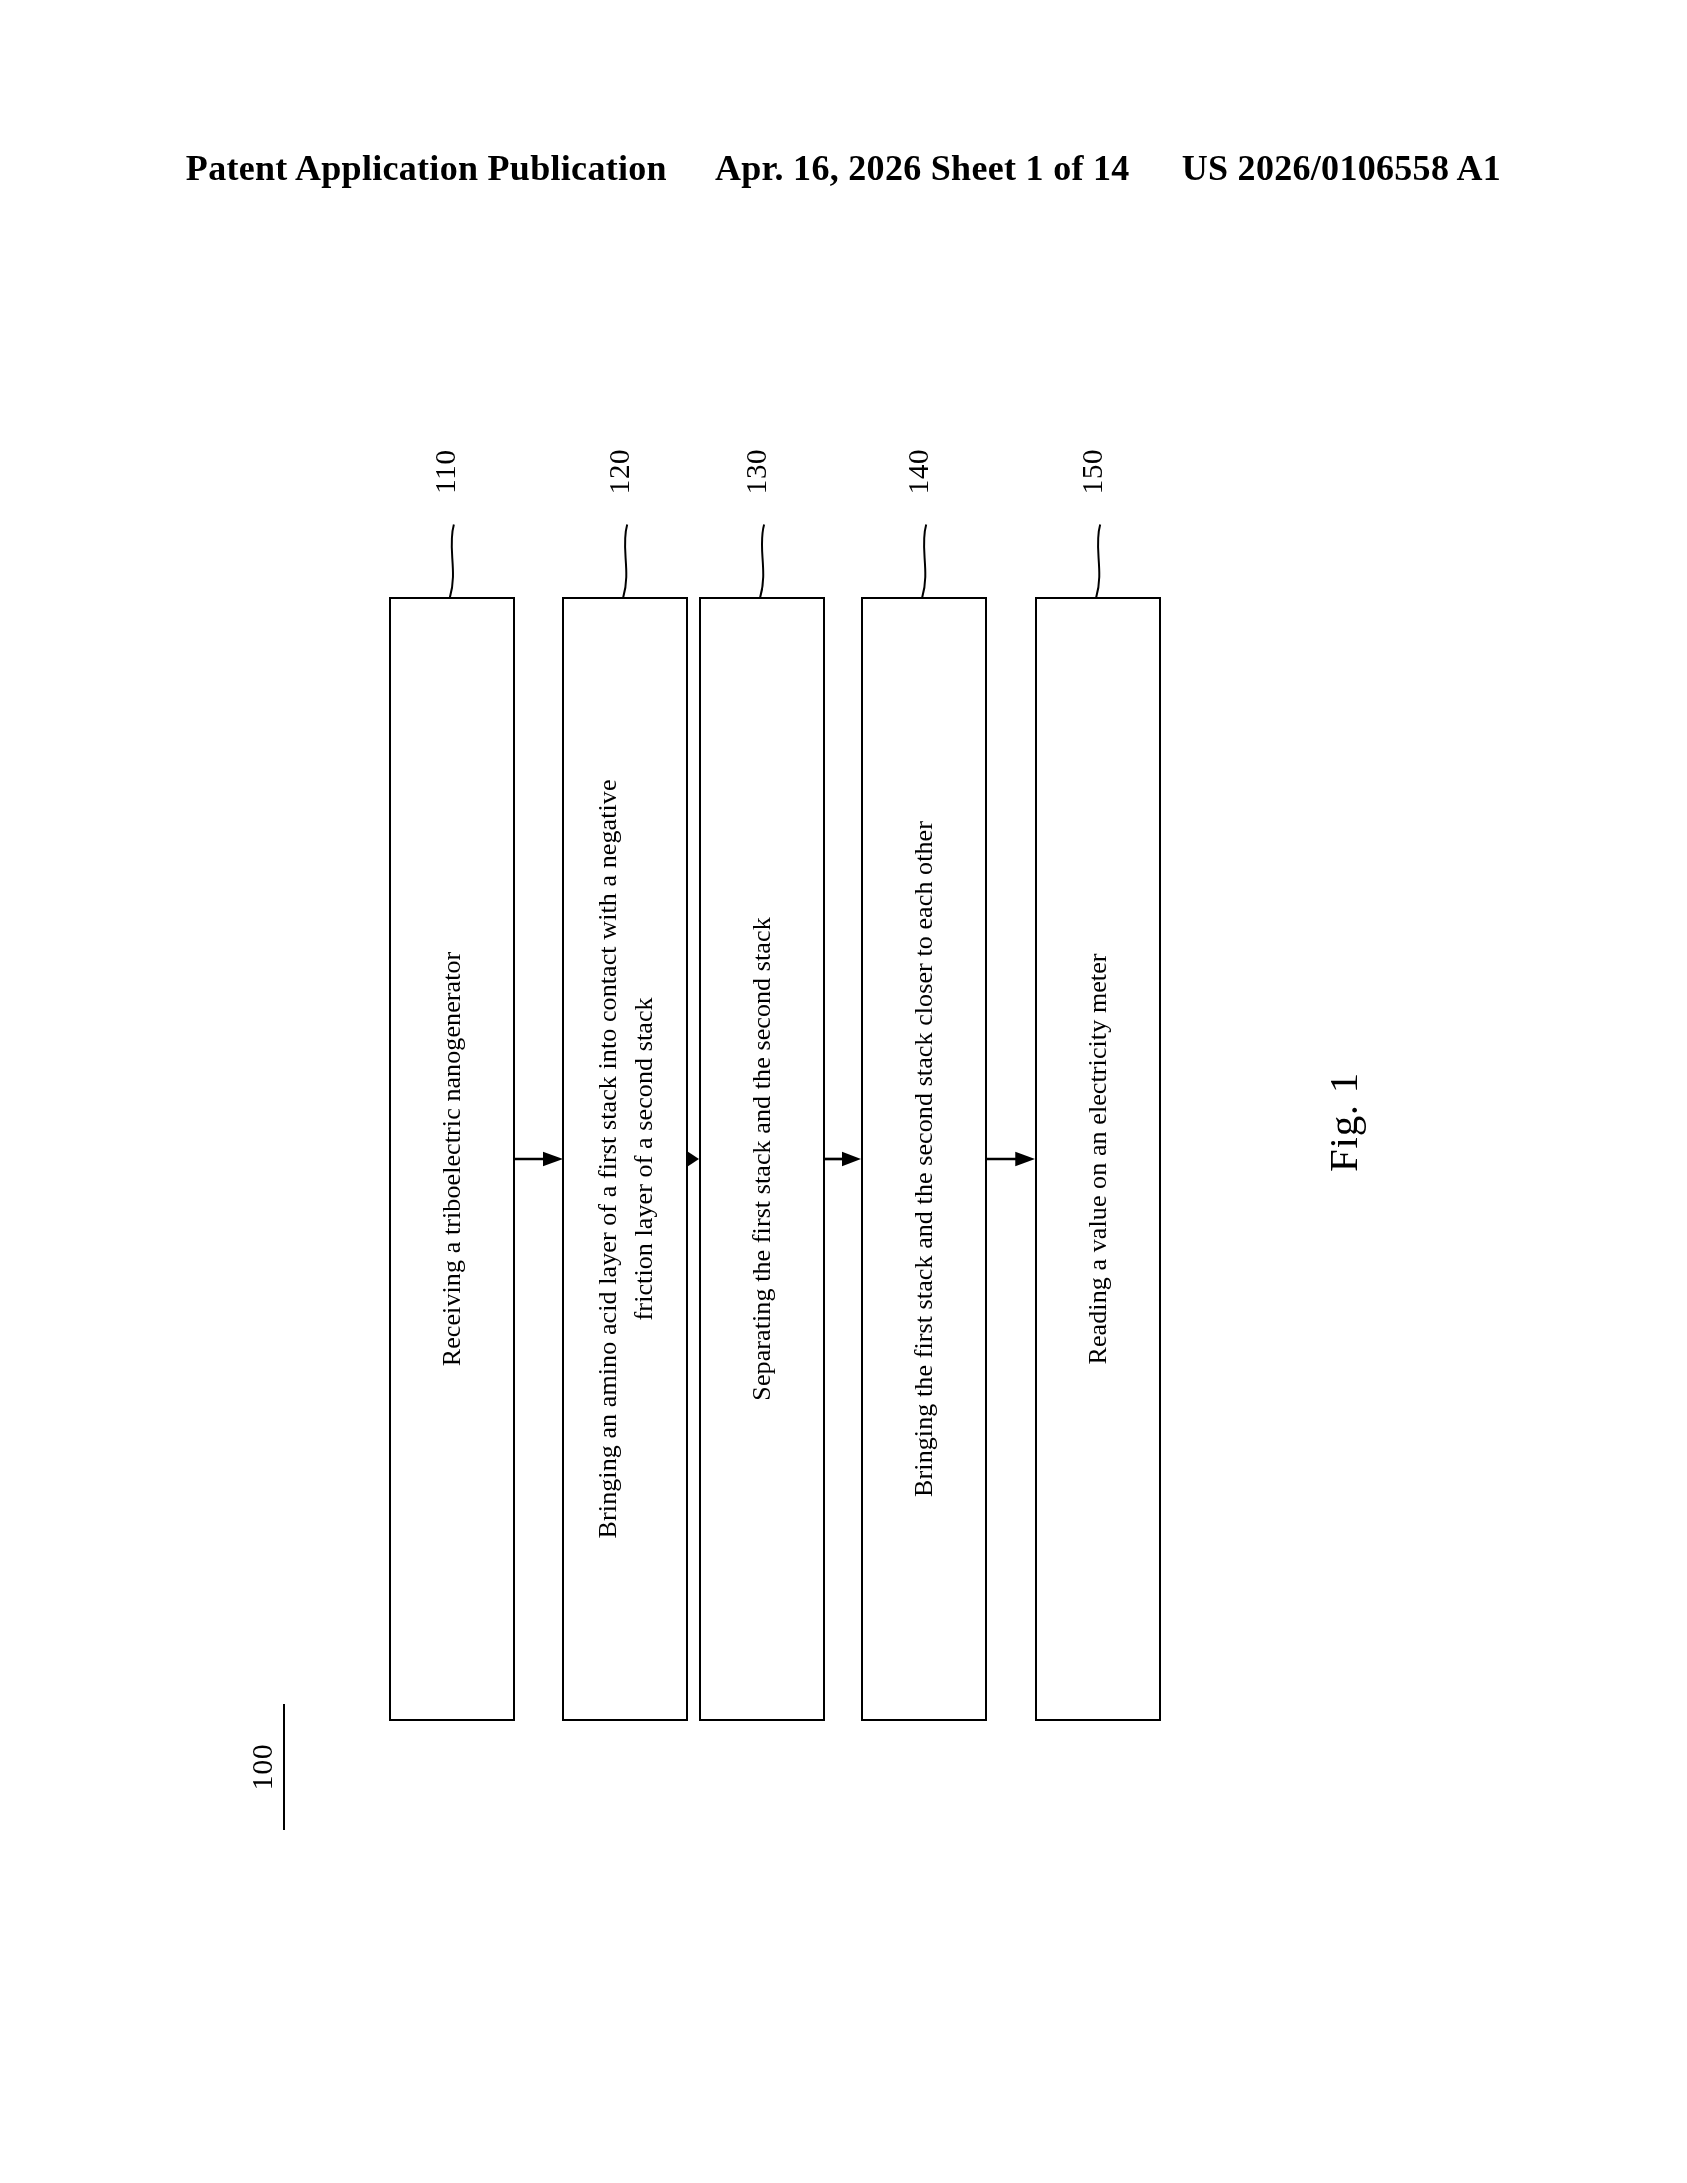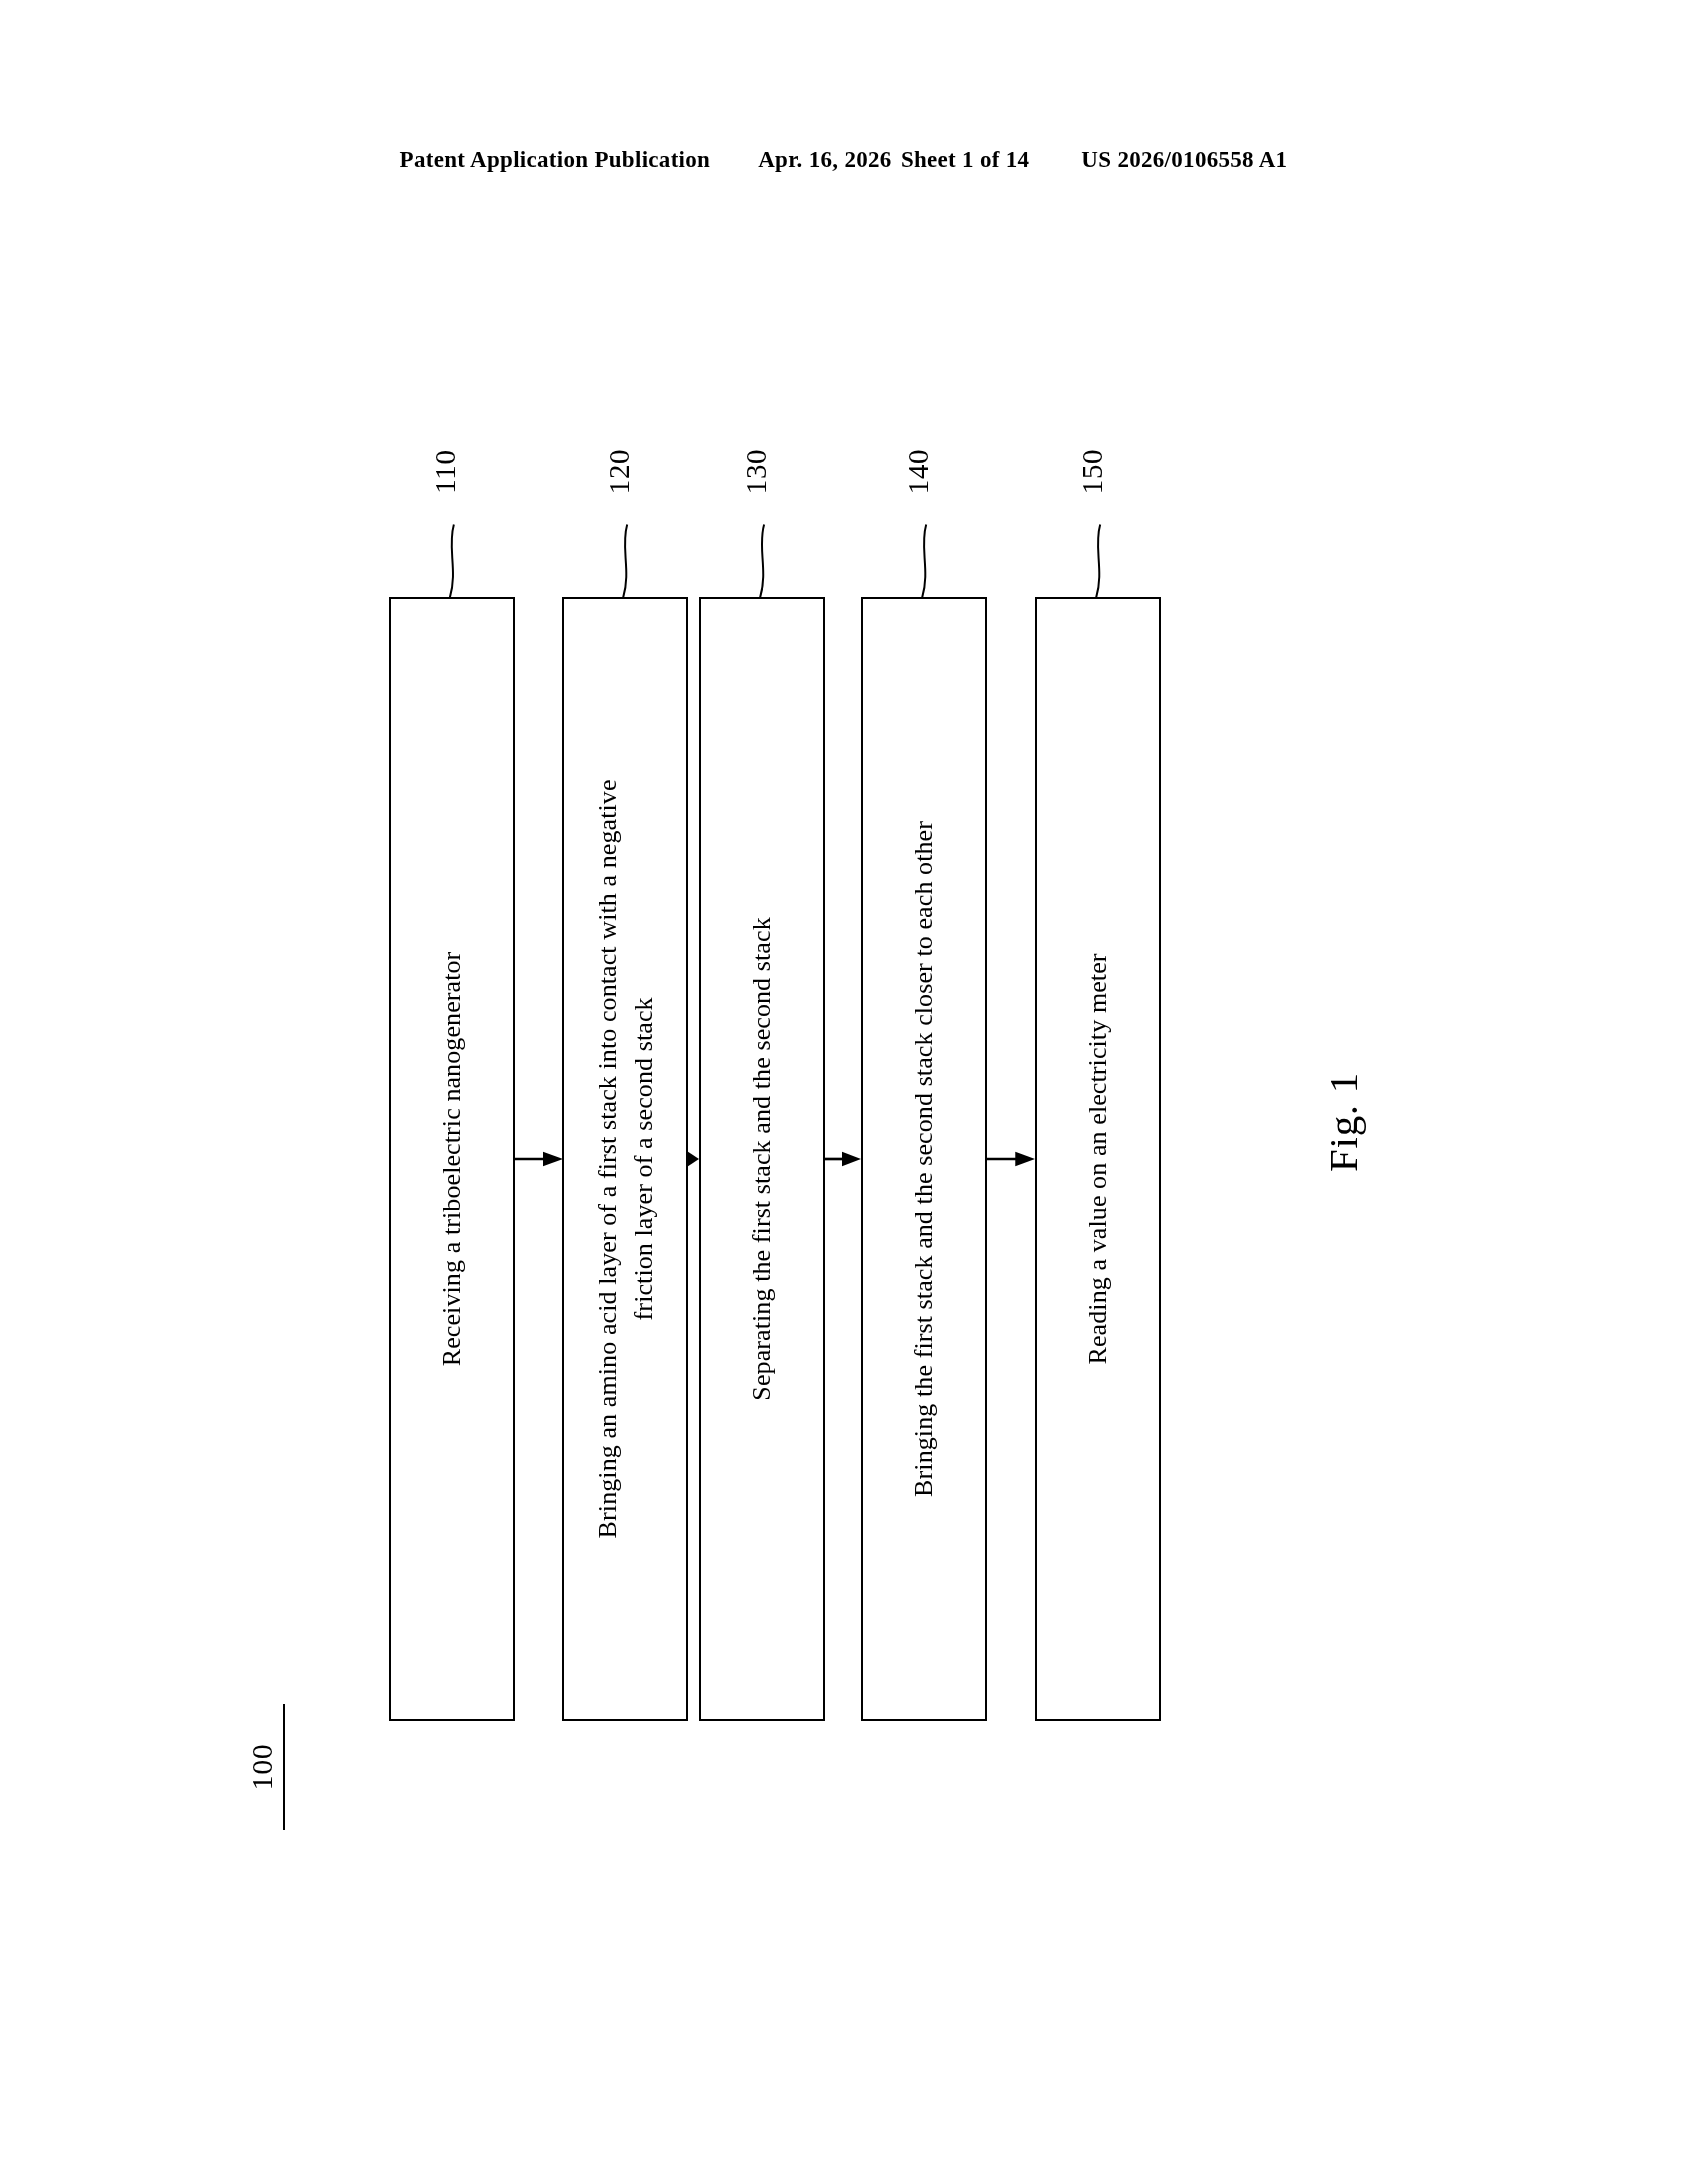--- a/index.html
+++ b/index.html
@@ -18,21 +18,21 @@
 
   
   .page-header {
     position: absolute;
     top: 147px;
     left: 0;
     width: 1687px;
     text-align: center;
     font-family: "Liberation Serif", "DejaVu Serif", serif;
     font-weight: bold;
-    font-size: 23px;
+    font-size: 36px;
     letter-spacing: 0.3px;
     white-space: nowrap;
   }
   .page-header .hdr-pub { margin-right: 48px; }
   .page-header .hdr-date { margin-right: 9.3px; }
   .page-header .hdr-sheet { margin-right: 52px; }
 
   
   #figure {
     position: absolute;

